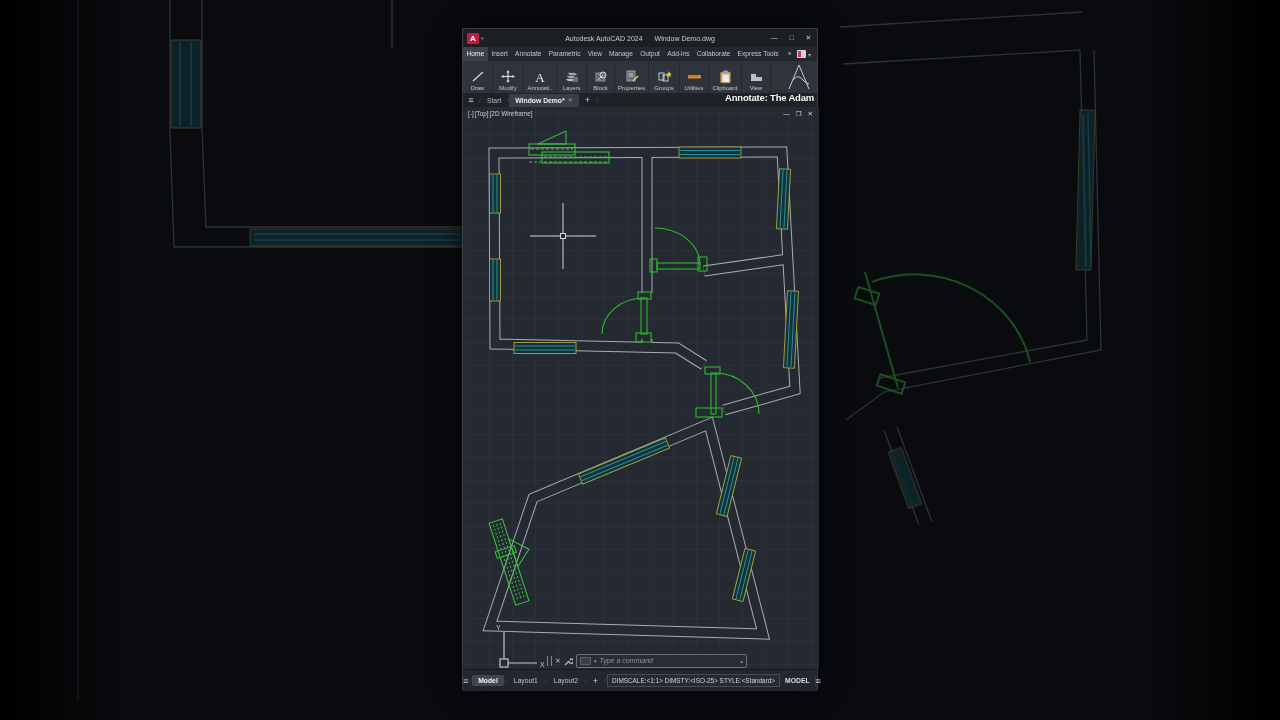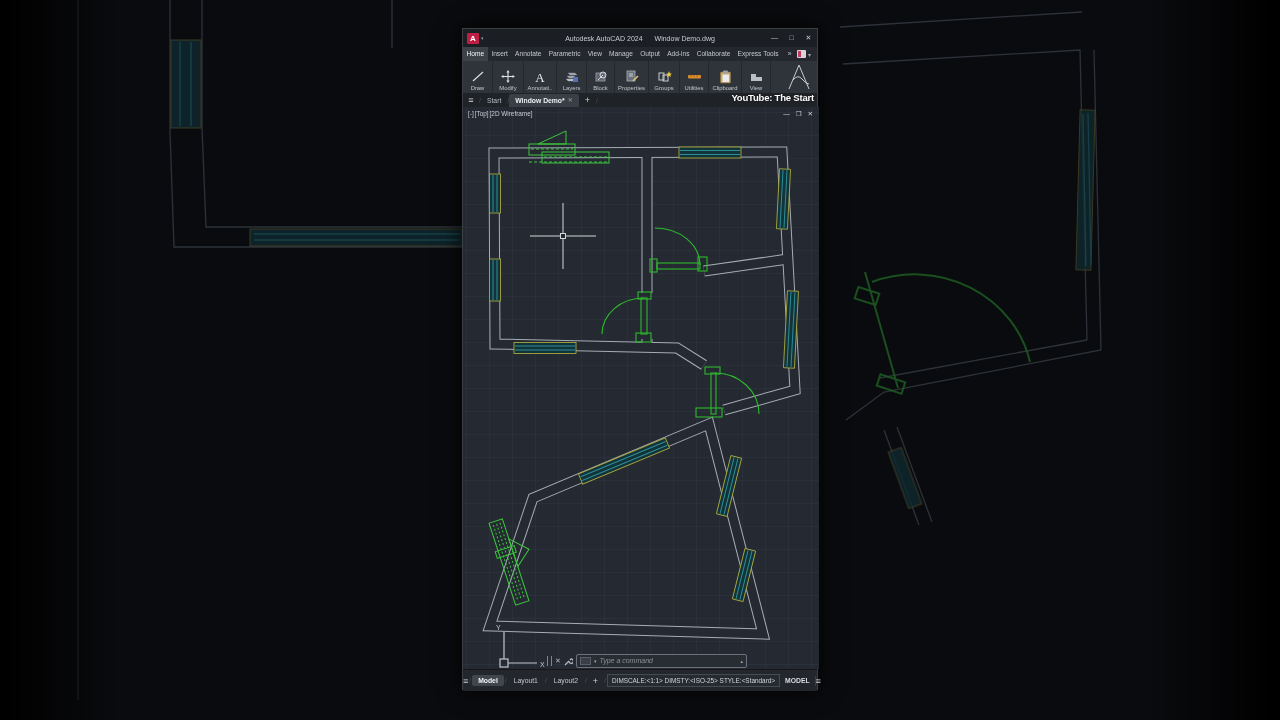--- a/index.html
+++ b/index.html
@@ -292,21 +292,21 @@
         </span>
       <span class="ft-slash">/</span>
       <span class="ftab active">
         <span style="font-weight:bold">Window Demo*</span>
         <span class="x">✕</span>
       </span>
       <span class="ft-add">+</span>
       <span class="ft-slash">/</span>
     </div>
 
-    <div class="watermark">YouTube: The Start</div>
+    <div class="watermark">Annotate: The Adam</div>
 
     <div class="canvas">
       <div class="vplabel">
         <span>[-]</span><span>[Top]</span><span>[2D Wireframe]</span>
       </div>
       <div class="vpbtns">
         <span>—</span>
         <span>❐</span>
         <span>✕</span>
       </div>

